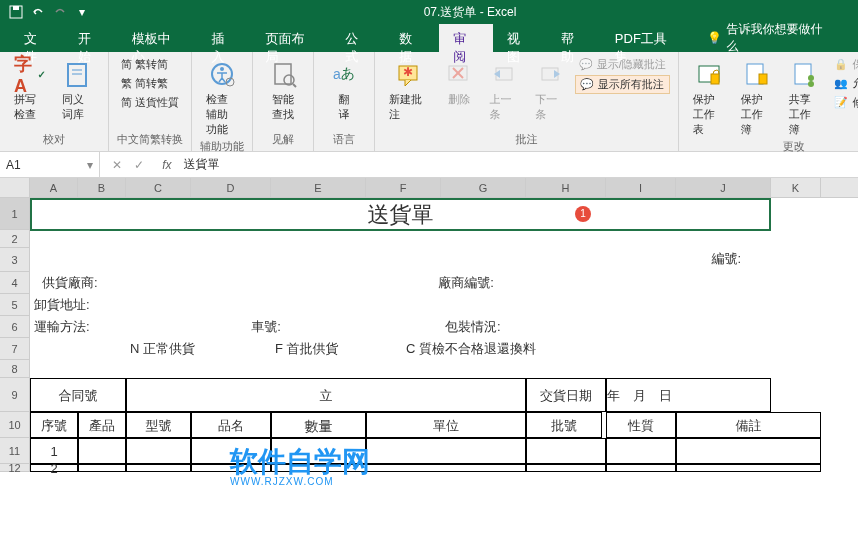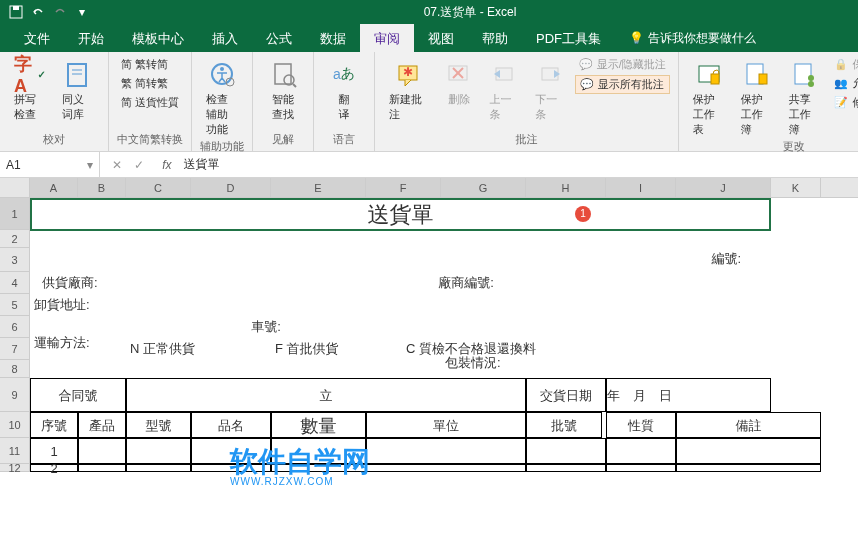--- a/index.html
+++ b/index.html
@@ -77,20 +77,21 @@
     <span class="qat-icon" style="color:#fff;">▾</span>
   </div>
   <div class="doc-title">07.送货单 - Excel</div>
 </div>
 
 <div class="tabs">
   <div class="tab">文件</div>
   <div class="tab">开始</div>
   <div class="tab">模板中心</div>
   <div class="tab">插入</div>
+  <div class="tab">页面布局</div>
   <div class="tab">公式</div>
   <div class="tab">数据</div>
   <div class="tab active">审阅</div>
   <div class="tab">视图</div>
   <div class="tab">帮助</div>
   <div class="tab">PDF工具集</div>
   <div class="tell-me">
     <span>💡</span>
     <span>告诉我你想要做什么</span>
   </div>
@@ -328,36 +329,36 @@
       </div>
     <div class="cells" id="cells">
       <div class="active-cell-border" style="top:0;left:0;width:741px;height:33px;"></div>
       <div class="watermark">软件自学网</div>
       <div class="watermark-sub">WWW.RJZXW.COM</div>
     <div style="position: absolute; left: 0px; top: 0px; width: 741px; height: 32px; padding: 2px 4px; font-size: 22px; white-space: nowrap; text-align: center; line-height: 30px;">送貨單<div class="badge">1</div></div>
         <div style="position: absolute; left: 576px; top: 50px; width: 165px; height: 24px; padding: 2px 30px 2px 4px; font-size: 13px; white-space: nowrap; text-align: right;">編號:</div>
         <div style="position: absolute; left: 8px; top: 74px; width: 200px; height: 22px; padding: 2px 4px; font-size: 13px; white-space: nowrap;">供貨廠商:</div>
         <div style="position: absolute; left: 336px; top: 74px; width: 200px; height: 22px; padding: 2px 4px; font-size: 13px; white-space: nowrap; text-align: center;">廠商編號:</div>
         <div style="position: absolute; left: 0px; top: 96px; width: 200px; height: 22px; padding: 2px 4px; font-size: 13px; white-space: nowrap;">卸貨地址:</div>
-        <div style="position: absolute; left: 0px; top: 118px; width: 200px; height: 22px; padding: 2px 4px; font-size: 13px; white-space: nowrap; margin-top: 16px;">運輸方法:</div>
+        <div style="position: absolute; left: 0px; top: 118px; width: 200px; height: 22px; padding: 2px 4px; font-size: 13px; white-space: nowrap;">運輸方法:</div>
         <div style="position: absolute; left: 161px; top: 118px; width: 150px; height: 22px; padding: 2px 4px; font-size: 13px; white-space: nowrap; text-align: center;">車號:</div>
-        <div style="position: absolute; left: 411px; top: 118px; width: 150px; height: 22px; padding: 2px 4px; font-size: 13px; white-space: nowrap; margin-top: 36px;">包裝情況:</div>
+        <div style="position: absolute; left: 411px; top: 118px; width: 150px; height: 22px; padding: 2px 4px; font-size: 13px; white-space: nowrap;">包裝情況:</div>
         <div style="position: absolute; left: 0px; top: 140px; width: 100px; height: 22px; padding: 2px 4px; font-size: 16px; white-space: nowrap; margin-top: 38px;">送貨性質:</div>
         <div style="position: absolute; left: 96px; top: 140px; width: 120px; height: 22px; padding: 2px 4px; font-size: 13px; white-space: nowrap;">N 正常供貨</div>
         <div style="position: absolute; left: 241px; top: 140px; width: 120px; height: 22px; padding: 2px 4px; font-size: 13px; white-space: nowrap;">F 首批供貨</div>
         <div style="position: absolute; left: 336px; top: 140px; width: 250px; height: 22px; padding: 2px 4px 2px 40px; font-size: 13px; white-space: nowrap;">C 質檢不合格退還換料</div>
         <div style="position: absolute; left: 0px; top: 180px; width: 96px; height: 34px; border: 1px solid rgb(0, 0, 0); text-align: center; line-height: 34px; font-size: 13px; background: rgb(255, 255, 255);">合同號</div>
         <div style="position: absolute; left: 96px; top: 180px; width: 400px; height: 34px; border: 1px solid rgb(0, 0, 0); text-align: center; line-height: 34px; font-size: 13px; background: rgb(255, 255, 255);">立</div>
         <div style="position: absolute; left: 496px; top: 180px; width: 80px; height: 34px; border: 1px solid rgb(0, 0, 0); text-align: center; line-height: 34px; font-size: 13px; background: rgb(255, 255, 255);">交貨日期</div>
         <div style="position: absolute; left: 576px; top: 180px; width: 165px; height: 34px; border: 1px solid rgb(0, 0, 0); line-height: 34px; font-size: 13px; background: rgb(255, 255, 255);">年　月　日</div>
         <div style="position: absolute; left: 0px; top: 214px; width: 48px; height: 26px; border: 1px solid rgb(0, 0, 0); text-align: center; line-height: 26px; font-size: 13px; background: rgb(255, 255, 255);">序號</div>
         <div style="position: absolute; left: 48px; top: 214px; width: 48px; height: 26px; border: 1px solid rgb(0, 0, 0); text-align: center; line-height: 26px; font-size: 13px; background: rgb(255, 255, 255);">產品</div>
         <div style="position: absolute; left: 96px; top: 214px; width: 65px; height: 26px; border: 1px solid rgb(0, 0, 0); text-align: center; line-height: 26px; font-size: 13px; background: rgb(255, 255, 255);">型號</div>
         <div style="position: absolute; left: 161px; top: 214px; width: 80px; height: 26px; border: 1px solid rgb(0, 0, 0); text-align: center; line-height: 26px; font-size: 13px; background: rgb(255, 255, 255);">品名</div>
-        <div style="position: absolute; left: 241px; top: 214px; width: 95px; height: 26px; border: 1px solid rgb(0, 0, 0); text-align: center; line-height: 26px; font-size: 18px; background: rgb(255, 255, 255);">數量</div>
+        <div style="position: absolute; left: 241px; top: 214px; width: 95px; height: 26px; border: 1px solid rgb(0, 0, 0); text-align: center; line-height: 26px; font-size: 14px; background: rgb(255, 255, 255);">數量</div>
         <div style="position: absolute; left: 336px; top: 214px; width: 160px; height: 26px; border: 1px solid rgb(0, 0, 0); text-align: center; line-height: 26px; font-size: 13px; background: rgb(255, 255, 255);">單位</div>
         <div style="position: absolute; left: 496px; top: 214px; width: 76px; height: 26px; border: 1px solid rgb(0, 0, 0); text-align: center; line-height: 26px; font-size: 13px; background: rgb(255, 255, 255);">批號</div>
         <div style="position: absolute; left: 576px; top: 214px; width: 70px; height: 26px; border: 1px solid rgb(0, 0, 0); text-align: center; line-height: 26px; font-size: 13px; background: rgb(255, 255, 255);">性質</div>
         <div style="position: absolute; left: 646px; top: 214px; width: 145px; height: 26px; border: 1px solid rgb(0, 0, 0); text-align: center; line-height: 26px; font-size: 13px; background: rgb(255, 255, 255);">備註</div>
         <div style="position: absolute; left: 0px; top: 240px; width: 48px; height: 26px; border: 1px solid rgb(0, 0, 0); text-align: center; line-height: 26px; font-size: 13px; background: rgb(255, 255, 255);">1</div>
         <div style="position: absolute; left: 48px; top: 240px; width: 48px; height: 26px; border: 1px solid rgb(0, 0, 0); text-align: center; line-height: 26px; font-size: 13px; background: rgb(255, 255, 255);"></div>
         <div style="position: absolute; left: 96px; top: 240px; width: 65px; height: 26px; border: 1px solid rgb(0, 0, 0); text-align: center; line-height: 26px; font-size: 13px; background: rgb(255, 255, 255);"></div>
         <div style="position: absolute; left: 161px; top: 240px; width: 80px; height: 26px; border: 1px solid rgb(0, 0, 0); text-align: center; line-height: 26px; font-size: 13px; background: rgb(255, 255, 255);"></div>
         <div style="position: absolute; left: 241px; top: 240px; width: 95px; height: 26px; border: 1px solid rgb(0, 0, 0); text-align: center; line-height: 26px; font-size: 13px; background: rgb(255, 255, 255);"></div>
         <div style="position: absolute; left: 336px; top: 240px; width: 160px; height: 26px; border: 1px solid rgb(0, 0, 0); text-align: center; line-height: 26px; font-size: 13px; background: rgb(255, 255, 255);"></div>

